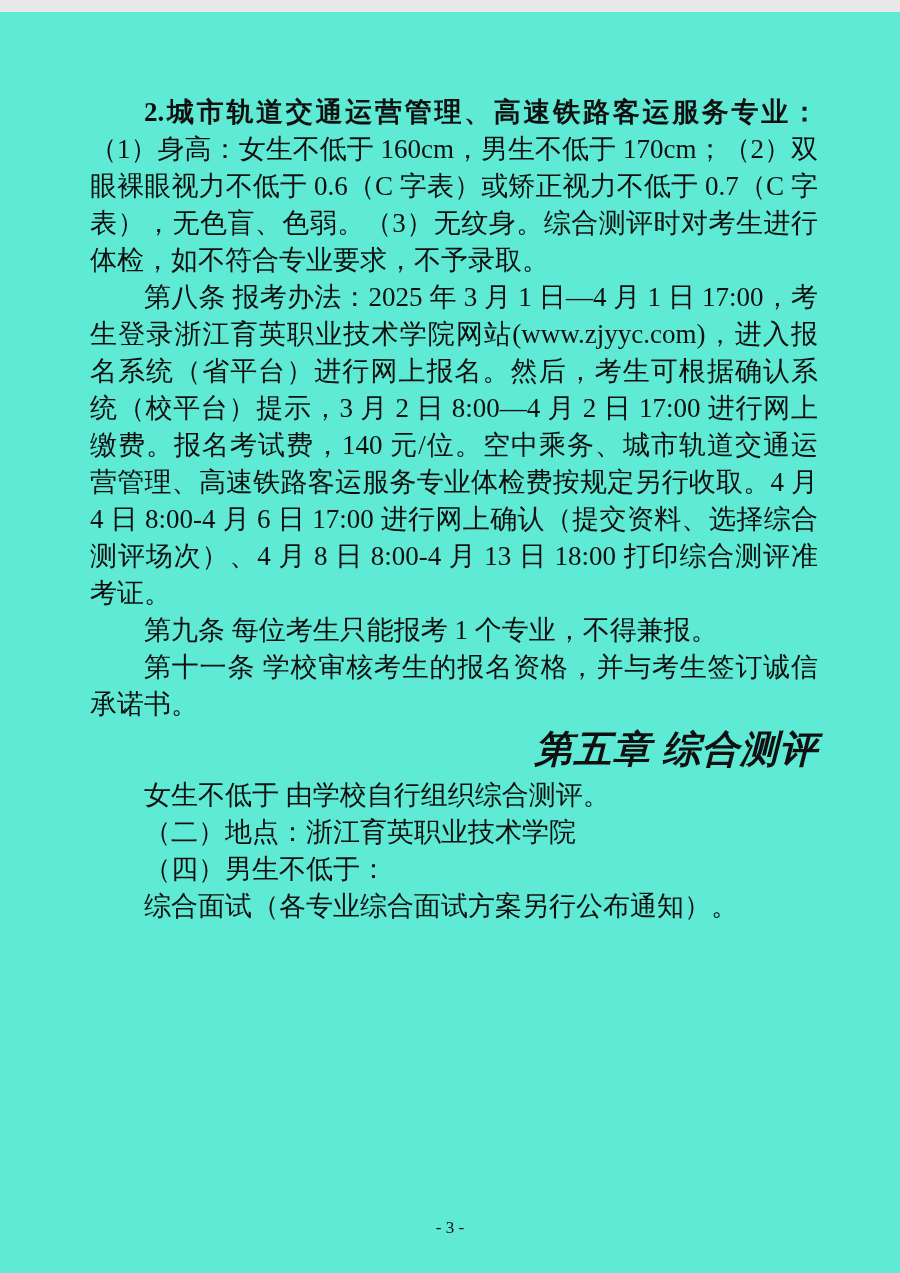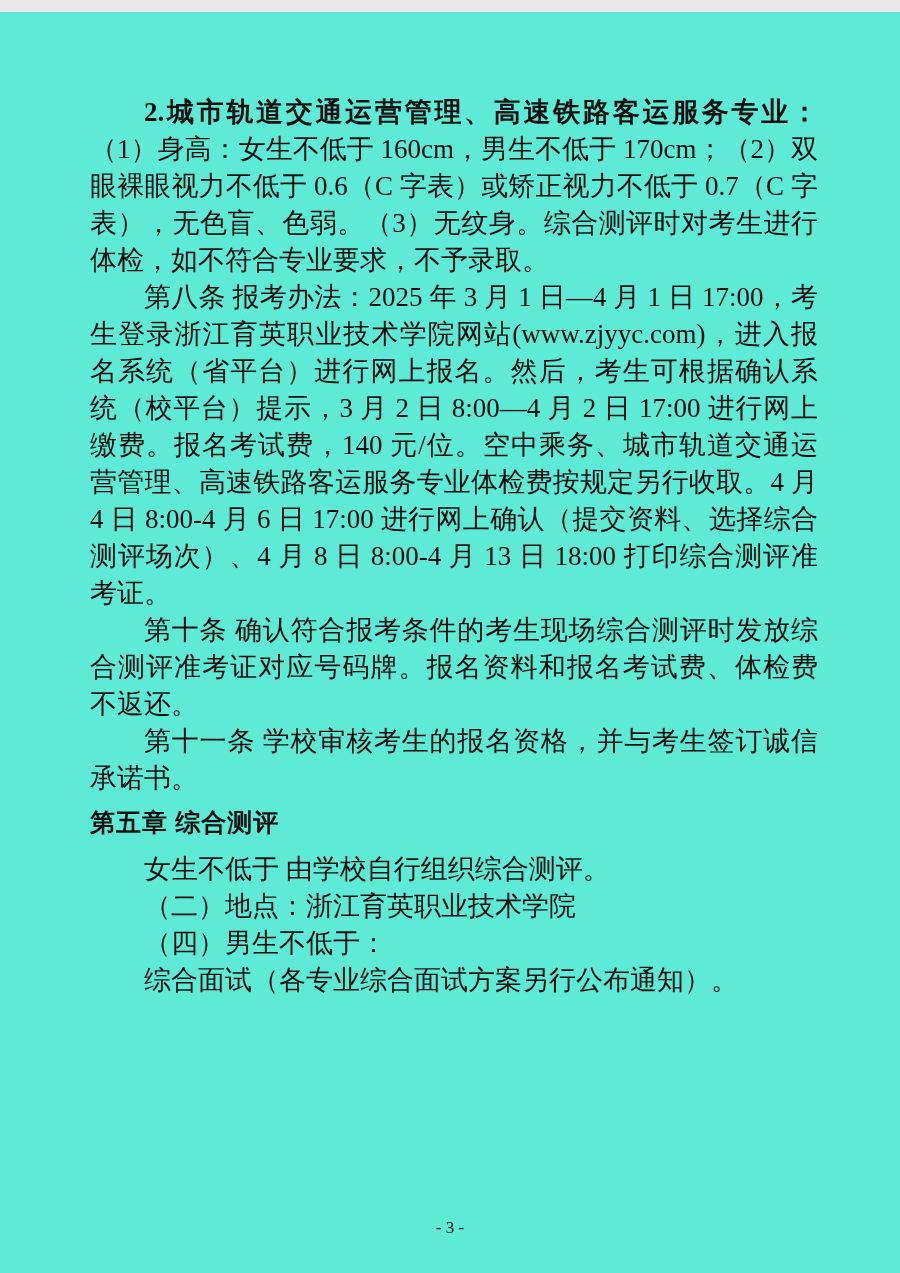--- a/index.html
+++ b/index.html
@@ -27,25 +27,26 @@
     text-align: justify;
     text-justify: inter-ideograph;
   }
   .para {
     margin: 0;
     text-indent: 2em;
   }
   .heading {
     margin: 5px 0 7px 0;
     text-indent: 0;
-    text-align: left;
-    font-size: 25px;
+    text-align: right;
+    font-size: 38px;
     line-height: 42px;
     font-weight: bold;
     letter-spacing: 1px;
+    font-style: italic;
   }
   .seg { font-weight: normal; }
   .seg.bold { font-weight: bold; }
   .footer {
     position: absolute;
     left: 0;
     top: 1204px;
     width: 900px;
     text-align: center;
     font-size: 17px;
@@ -53,21 +54,21 @@
     color: #101010;
   }
 </style>
 </head>
 <body>
 
 <div class="page">
   <div class="content" id="doc-content">
       <p class="para"><span class="seg bold">2.城市轨道交通运营管理、高速铁路客运服务专业：</span><span class="seg">（1）身高：女生不低于 160cm，男生不低于 170cm；（2）双眼裸眼视力不低于 0.6（C 字表）或矫正视力不低于 0.7（C 字表），无色盲、色弱。（3）无纹身。综合测评时对考生进行体检，如不符合专业要求，不予录取。</span></p>
       <p class="para"><span class="seg">第八条 报考办法：2025 年 3 月 1 日—4 月 1 日 17:00，考生登录浙江育英职业技术学院网站(www.zjyyc.com)，进入报名系统（省平台）进行网上报名。然后，考生可根据确认系统（校平台）提示，3 月 2 日 8:00—4 月 2 日 17:00 进行网上缴费。报名考试费，140 元/位。空中乘务、城市轨道交通运营管理、高速铁路客运服务专业体检费按规定另行收取。4 月 4 日 8:00-4 月 6 日 17:00 进行网上确认（提交资料、选择综合测评场次）、4 月 8 日 8:00-4 月 13 日 18:00 打印综合测评准考证。</span></p>
-      <p class="para"><span class="seg">第十条 确认符合报考条件的考生现场综合测评时发放综合测评准考证对应号码牌。报名资料和报名考试费、体检费不返还。</span></p>
+      <p class="para"><span class="seg">第九条 每位考生只能报考 1 个专业，不得兼报。</span></p>
       <p class="para"><span class="seg">第十一条 学校审核考生的报名资格，并与考生签订诚信承诺书。</span></p>
       <p class="heading"><span class="seg bold">第五章 综合测评</span></p>
       <p class="para"><span class="seg">女生不低于 由学校自行组织综合测评。</span></p>
       <p class="para"><span class="seg">（二）地点：浙江育英职业技术学院</span></p>
       <p class="para"><span class="seg">（四）男生不低于：</span></p>
       <p class="para"><span class="seg">综合面试（各专业综合面试方案另行公布通知）。</span></p>
     </div>
   <div class="footer">
     <span>- 3 -</span>
   </div>

